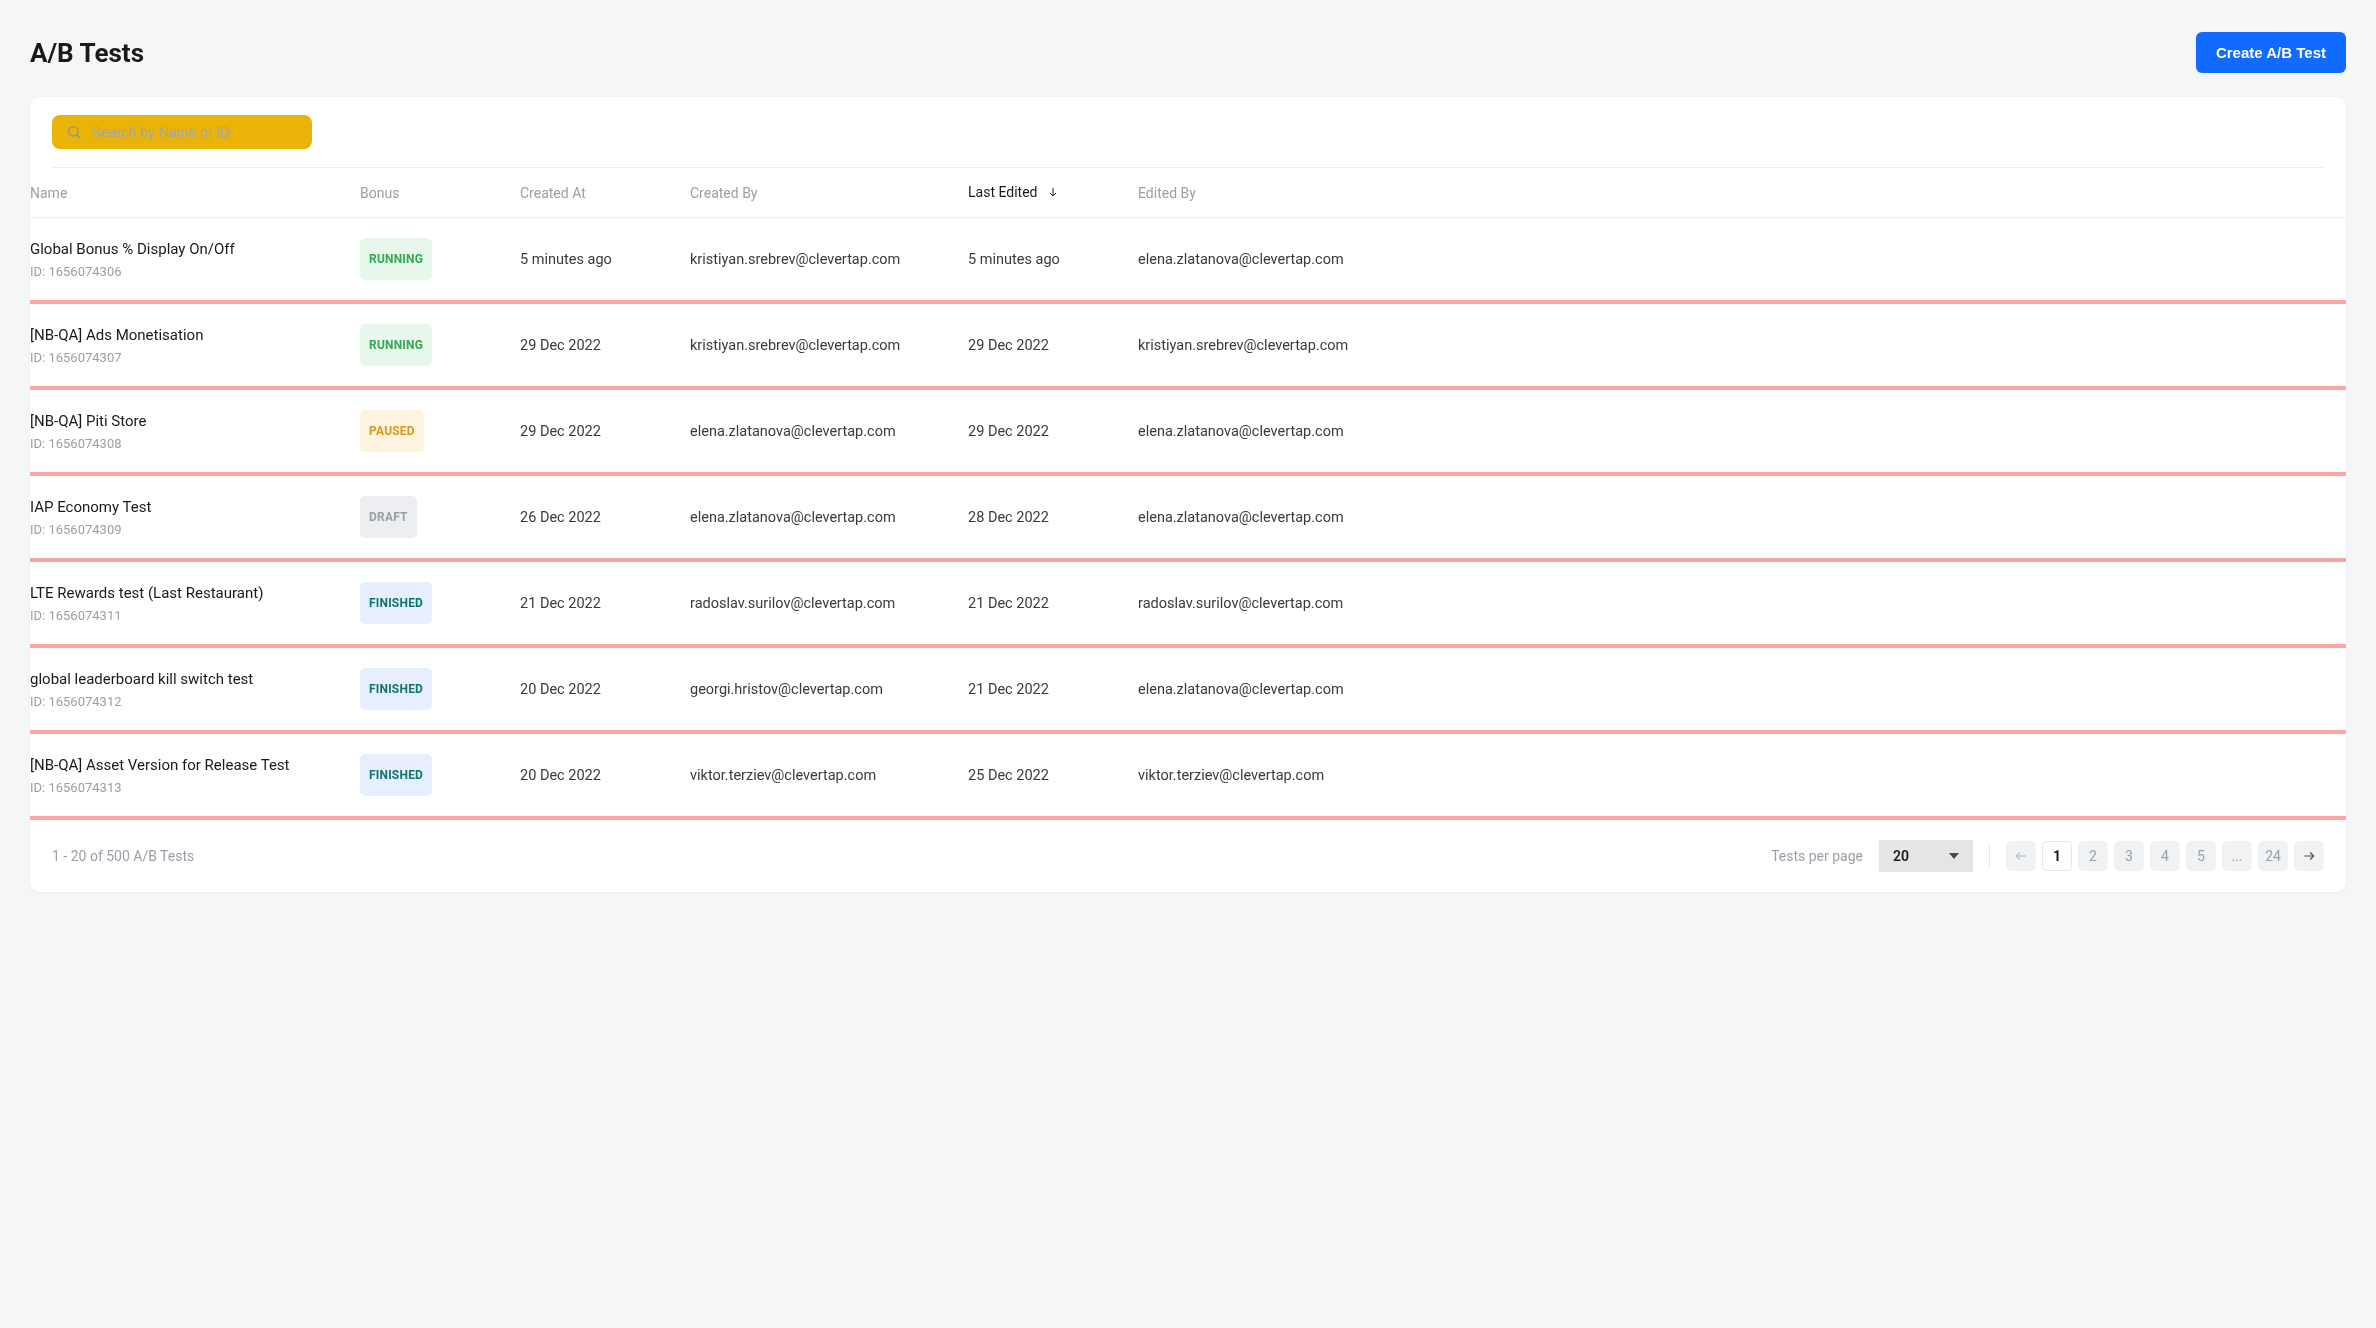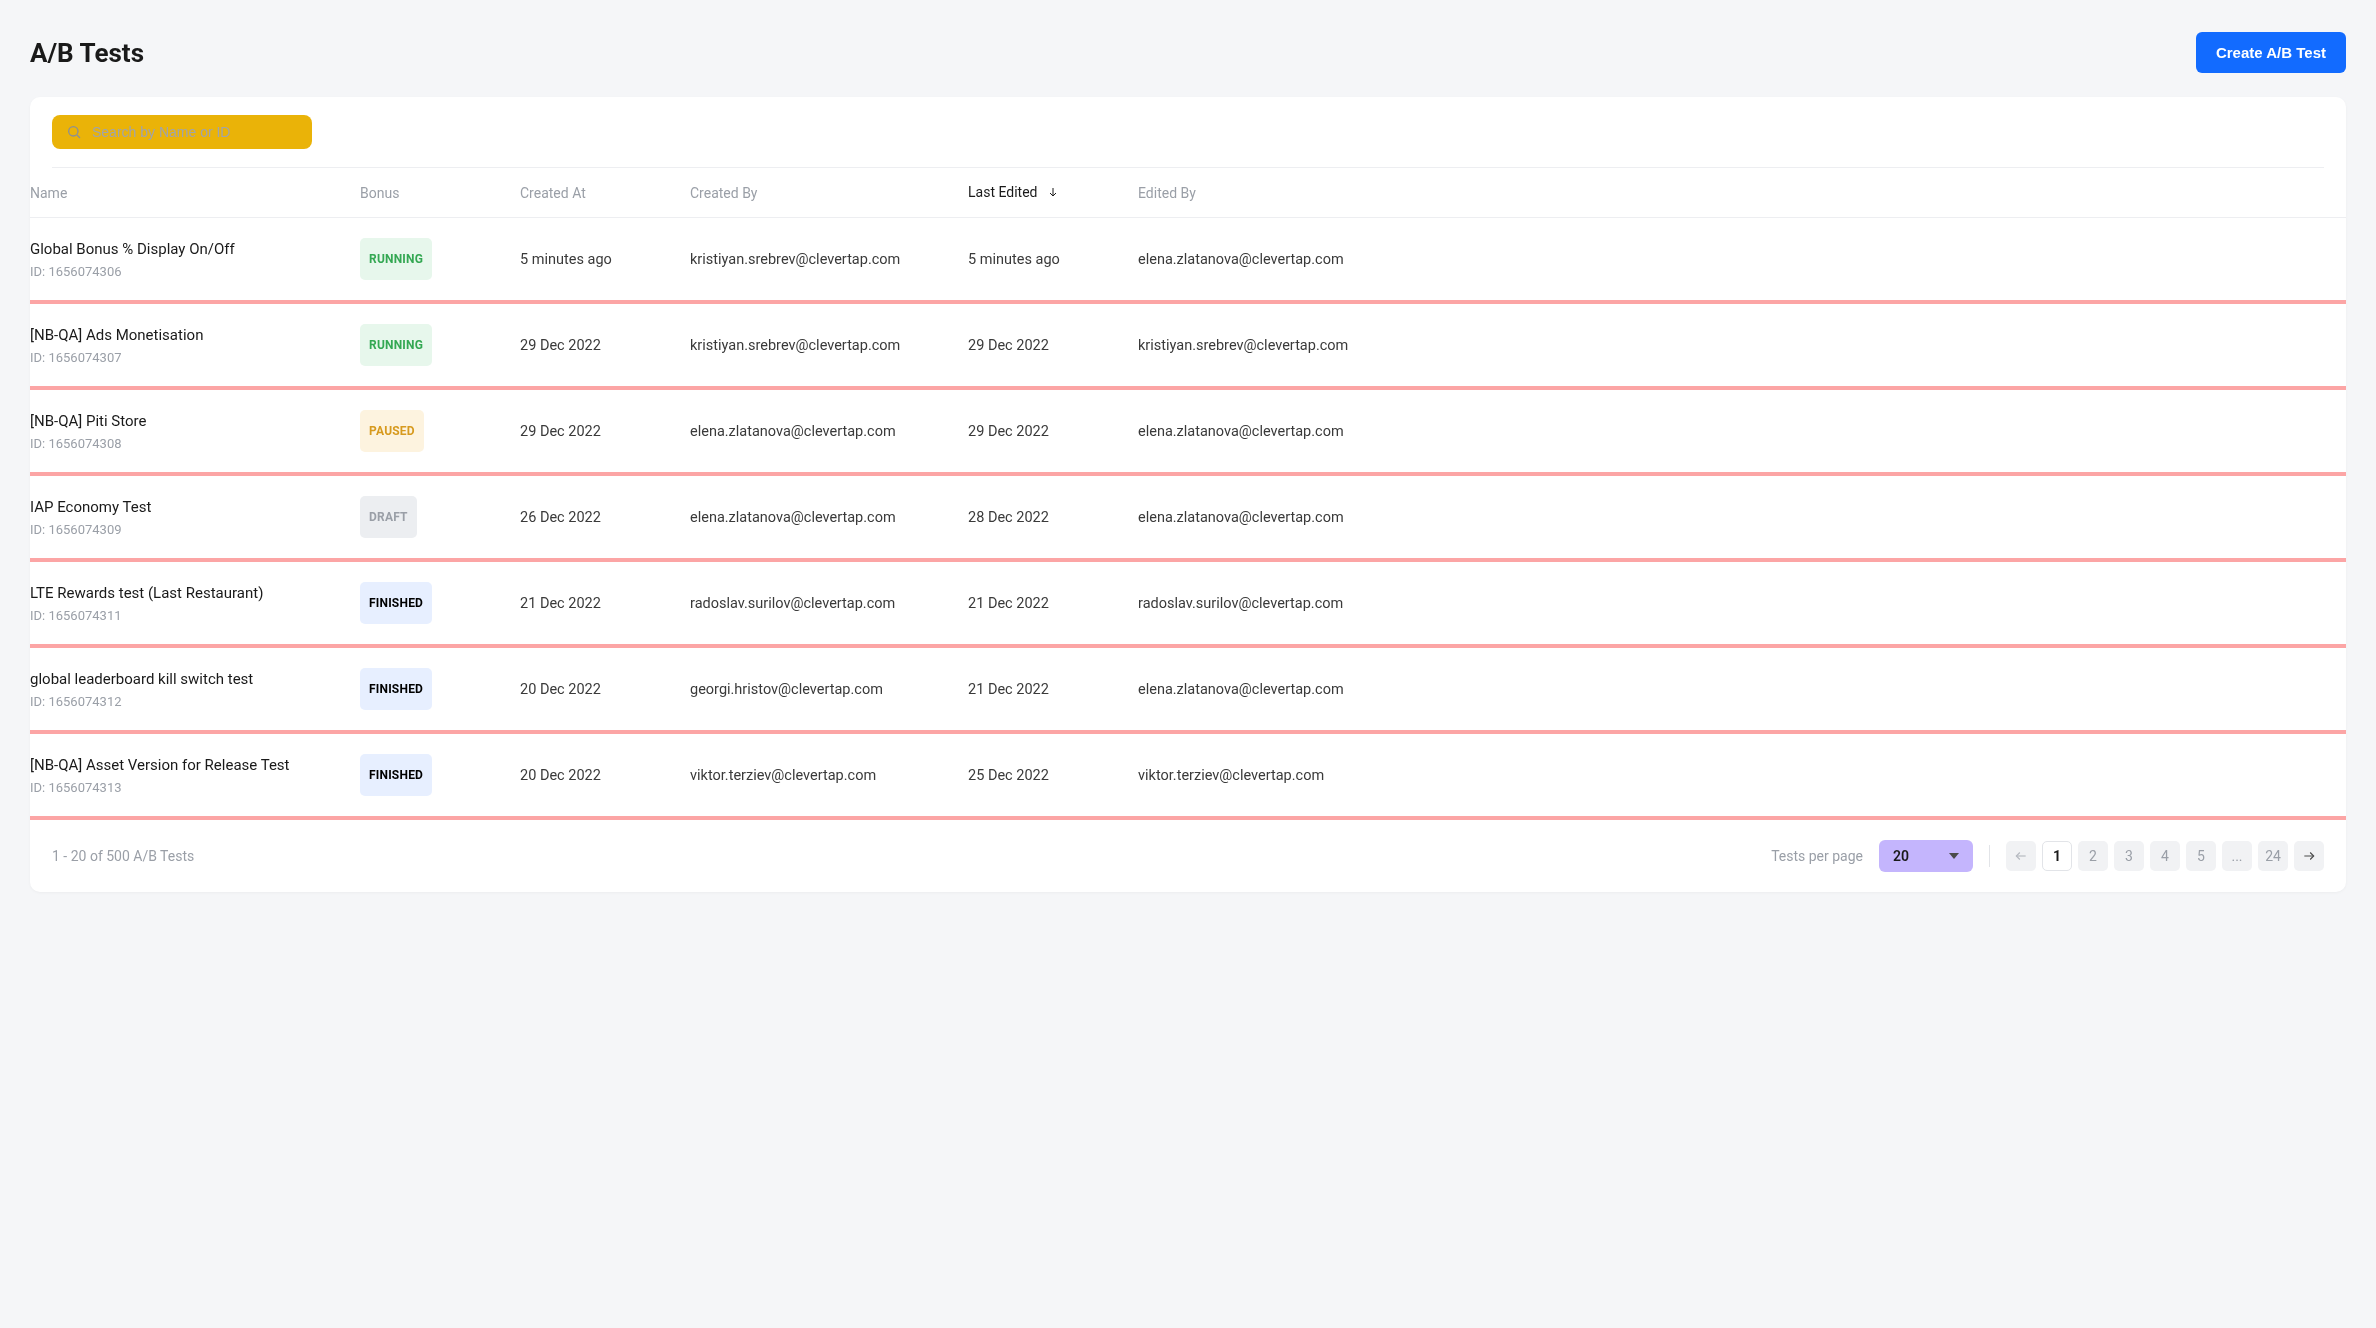--- a/index.html
+++ b/index.html
@@ -117,38 +117,38 @@
   display: inline-block;
   border-radius: 5px;
   padding: 14px 9px;
   font-size: 12px;
   font-weight: 700;
   letter-spacing: .2px;
 }
 .badge.running { background: #e7f7ec; color: #34a853; }
 .badge.paused  { background: #fdf3df; color: #d79a1f; }
 .badge.draft   { background: #eceef1; color: #9a9fa7; }
-.badge.finished{ background: #e7efff; color: #000000; }
+.badge.finished{ background: #e7efff; color: #0f766e; }
 
 .footer {
   display: flex;
   align-items: center;
   justify-content: space-between;
   padding: 20px 22px;
 }
 .footer-left { color: #9a9fa7; font-size: 14px; }
 .footer-right {
   display: flex;
   align-items: center;
   gap: 16px;
 }
 .ipp-label { color: #9a9fa7; font-size: 14px; }
 .ipp-select {
-  background: #c4b5fd;
-  border-radius: 6px;
+  background: #e5e5e5;
+  border-radius: 0;
   padding: 8px 14px;
   display: inline-flex;
   align-items: center;
   gap: 40px;
   font-weight: 600;
   cursor: pointer;
 }
 .ipp-select .caret {
   width: 0; height: 0;
   border-left: 5px solid transparent;

